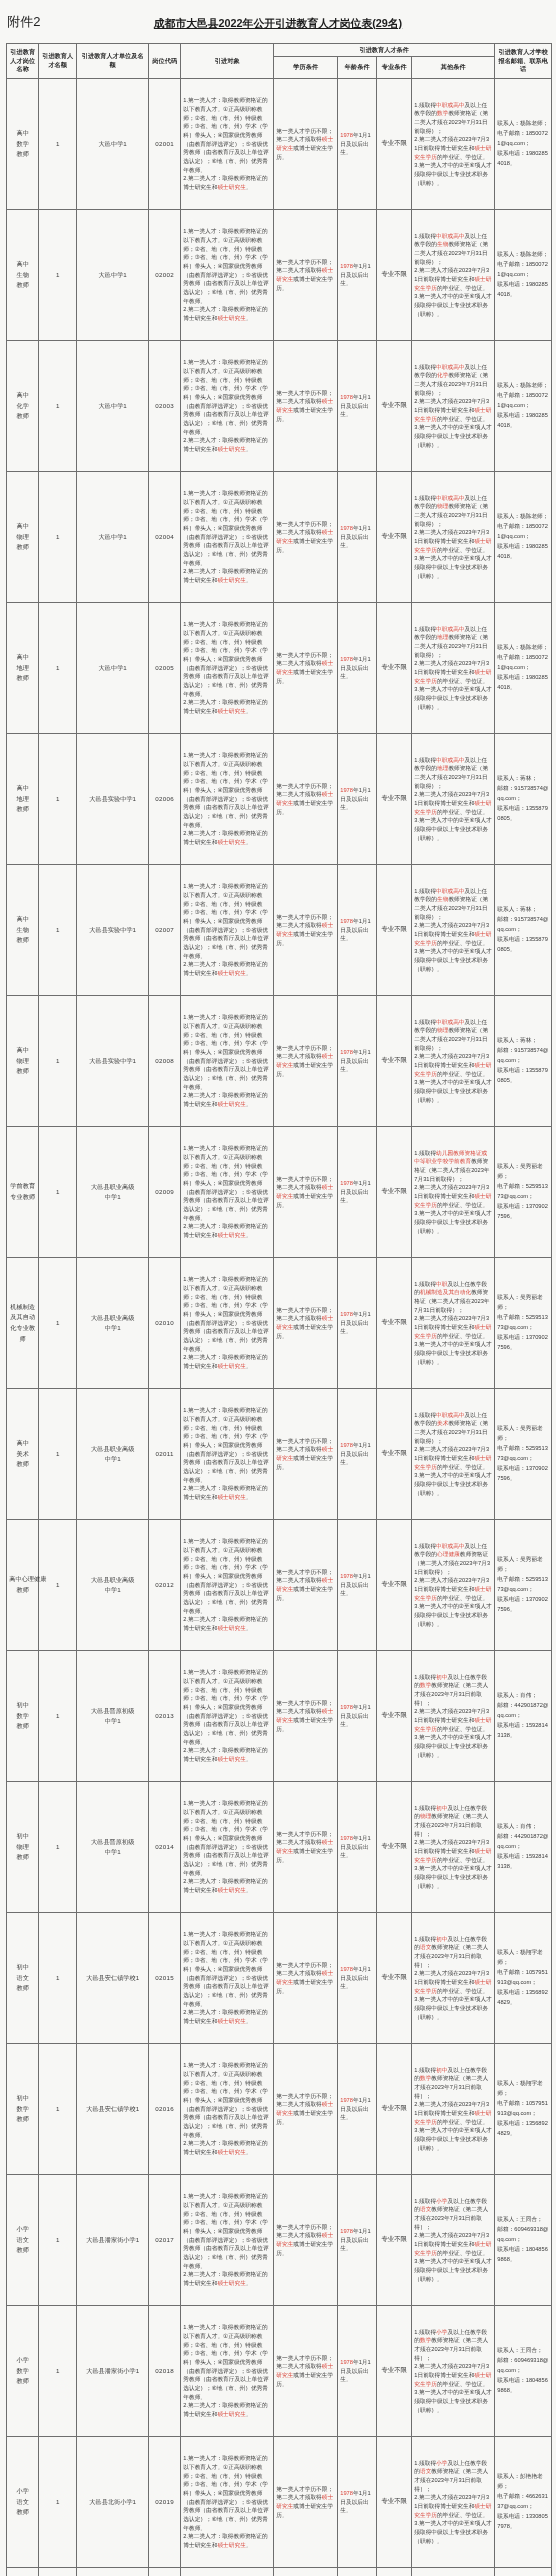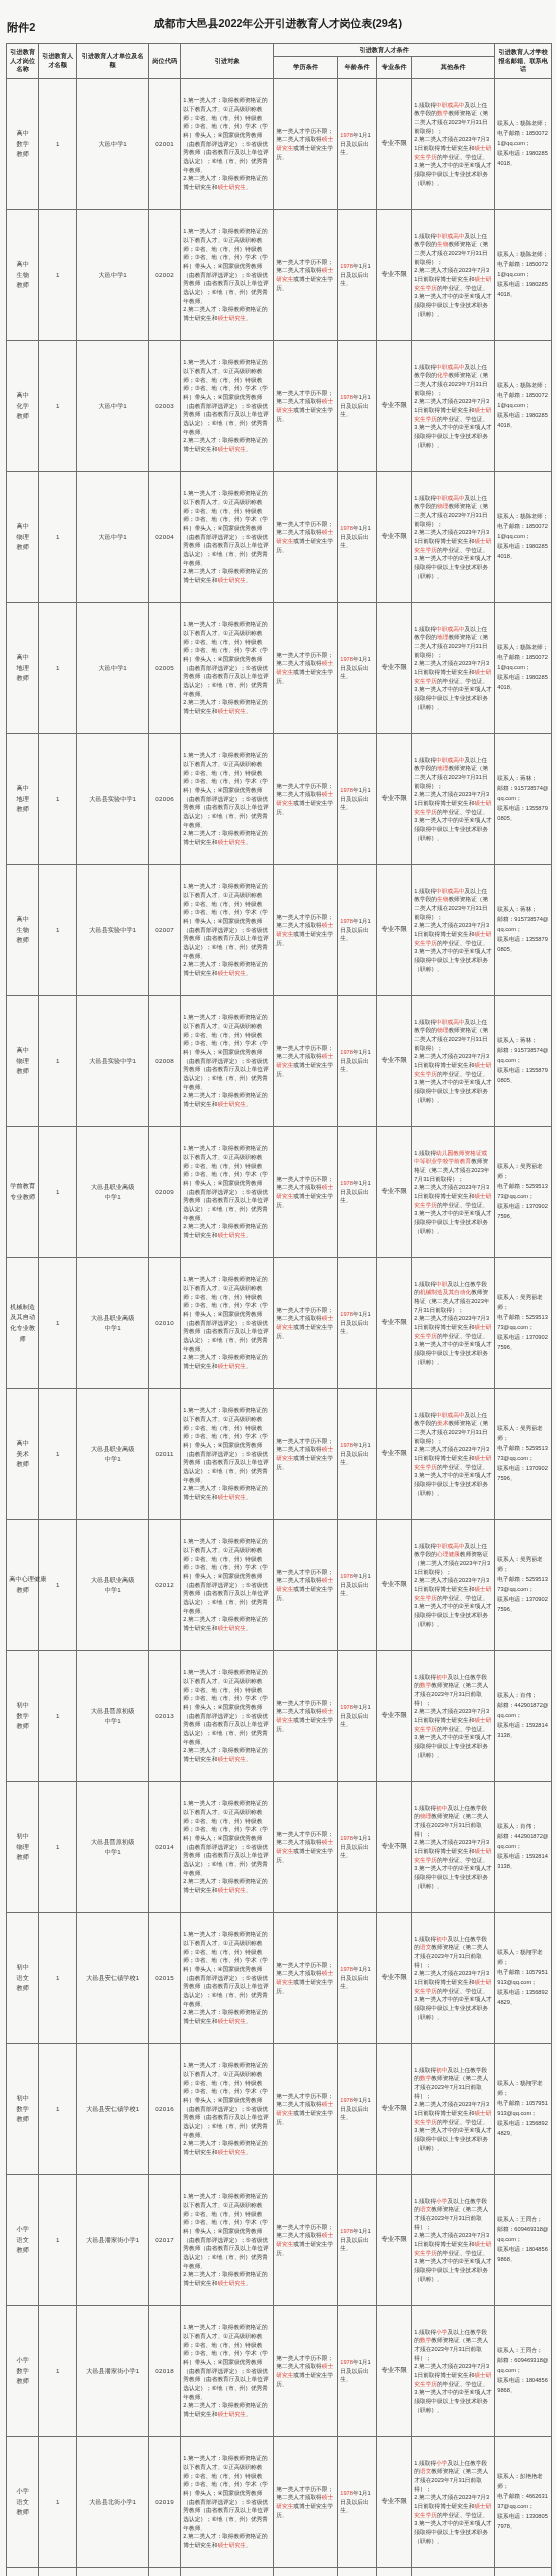--- a/index.html
+++ b/index.html
@@ -3,26 +3,26 @@
 <meta charset="utf-8">
 <style>
   html,body{margin:0;padding:0;}
   body{
     width:556px;height:3499px;position:relative;overflow:hidden;
     background:#f7f7f5;color:#333;
     font-family:"Liberation Sans","DejaVu Sans",sans-serif;
     -webkit-font-smoothing:antialiased;
   }
   .attachment{
-    position:absolute;top:20px;left:7.2px;
-    font-size:11px;font-weight:700;color:#222;
+    position:absolute;top:13px;left:7.2px;
+    font-size:13px;font-weight:400;color:#222;
   }
   .title{
     position:absolute;top:17px;left:0;width:100%;
-    text-align:center;font-size:10.8px;font-weight:700;color:#1c1c1c;
+    text-align:center;font-size:10.8px;font-weight:700;color:#1c1c1c;text-decoration:underline;
   }
   table.positions{
     position:absolute;top:43px;left:6.2px;width:544px;
     border-collapse:collapse;table-layout:fixed;
     background:transparent;
   }
   th,td{
     border:0.5px solid #6e6e6e;
     vertical-align:middle;
     padding:1.5px 2.1px;

